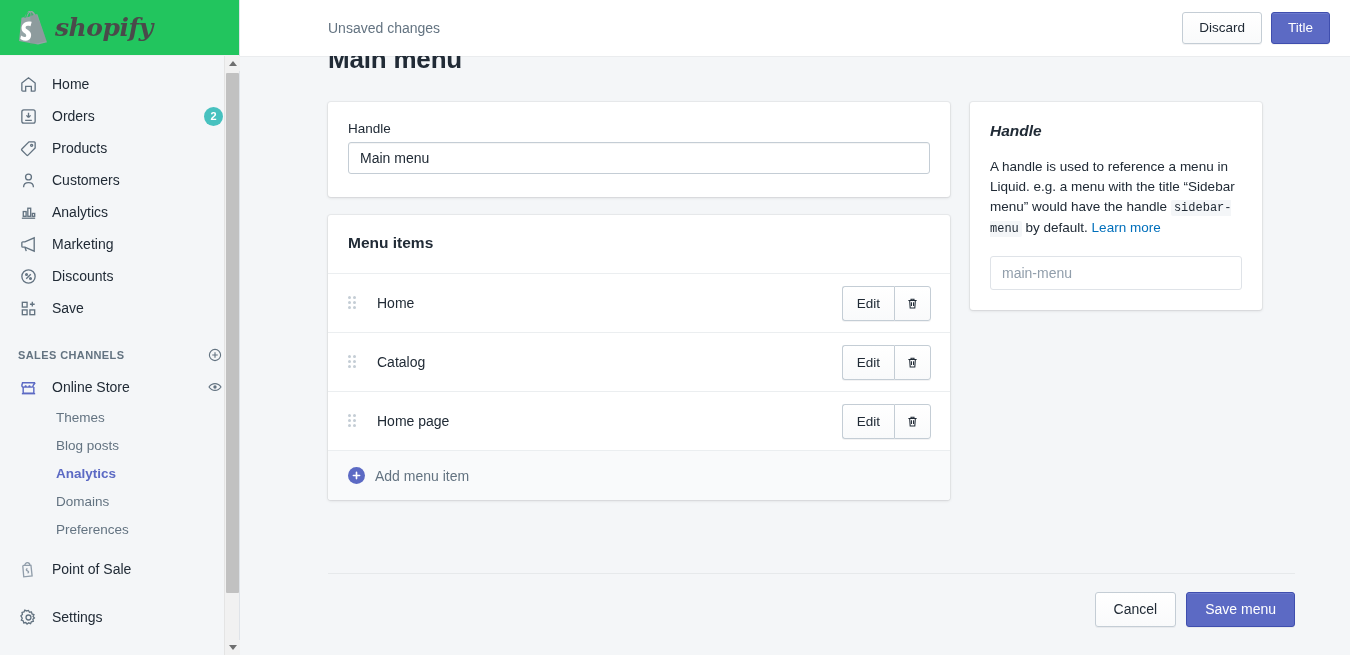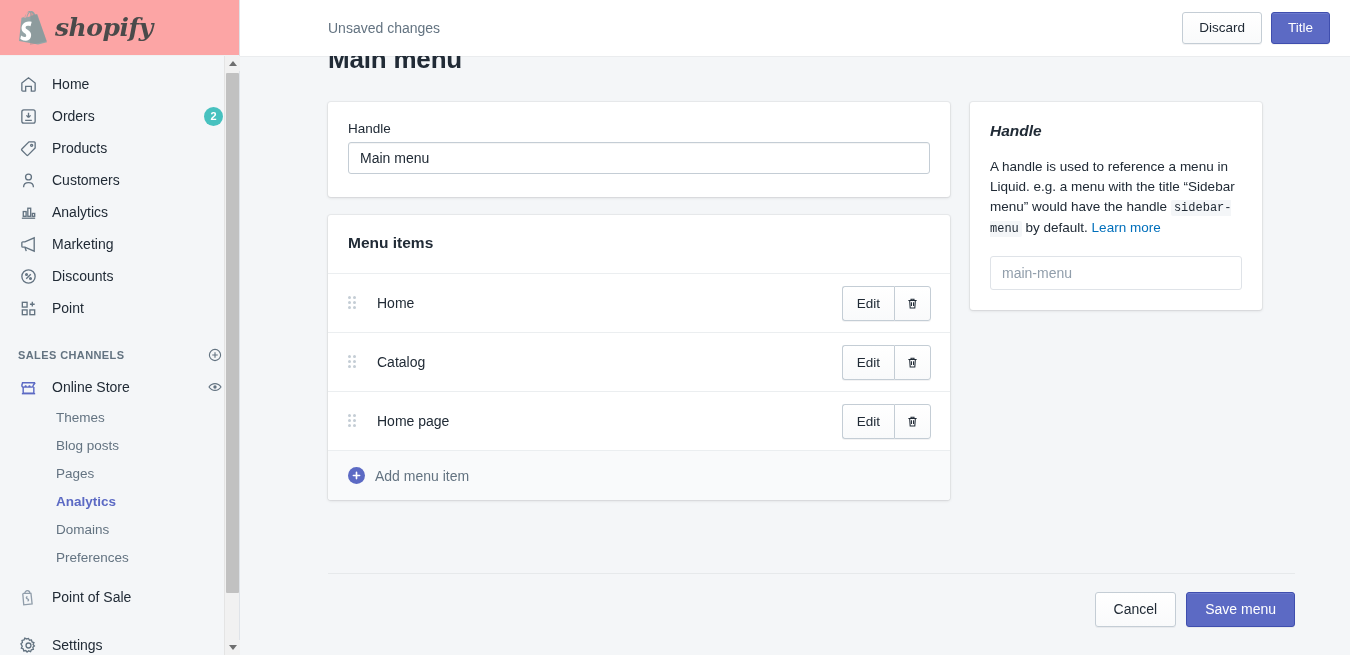--- a/index.html
+++ b/index.html
@@ -15,21 +15,21 @@
   .sidebar {
     width: 240px; height: 655px;
     background: #f4f6f8;
     border-right: 1px solid #dfe3e8;
     position: relative;
     flex: 0 0 240px;
     display: flex; flex-direction: column;
   }
   .logo-bar {
     height: 56px; flex: 0 0 56px;
-    background: #fca5a5;
+    background: #22c55e;
     display: flex; align-items: center;
     padding-left: 18px;
     border-bottom: 1px solid #f0f1f2;
   }
   .logo-mark { width: 30px; height: 34px; flex: 0 0 30px; }
   .logo-word {
     font-family: "DejaVu Serif", serif;
     font-style: italic; font-weight: 700;
     font-size: 25px; color: #4a4a4a;
     letter-spacing: -0.5px;
@@ -391,21 +391,21 @@
 
     <div class="nav-item">
       <span class="ico">
         <svg width="19" height="19" viewBox="0 0 20 20" fill="none" stroke="#637381" stroke-width="1.4">
           <rect x="3.5" y="3.5" width="5" height="5"></rect>
           <rect x="3.5" y="11.5" width="5" height="5"></rect>
           <rect x="11.5" y="11.5" width="5" height="5"></rect>
           <path d="M14 3v5M11.5 5.5h5"></path>
         </svg>
       </span>
-      <span class="lbl">Point</span>
+      <span class="lbl">Save</span>
     </div>
 
     <div class="nav-gap"></div>
 
     <div class="section-head">
       <span class="shtxt">SALES CHANNELS</span>
       <span class="plus">
         <svg width="16" height="16" viewBox="0 0 20 20" fill="none" stroke="#637381" stroke-width="1.4">
           <circle cx="10" cy="10" r="7"></circle>
             <path d="M10 6.6v6.8M6.6 10h6.8"></path>
@@ -428,23 +428,20 @@
           <circle cx="10" cy="10" r="2.1" fill="#637381" stroke="none"></circle>
         </svg>
       </span>
     </div>
 
     <div class="subnav">
       <span>Themes</span>
     </div>
     <div class="subnav">
       <span>Blog posts</span>
-    </div>
-    <div class="subnav">
-      <span>Pages</span>
     </div>
     <div class="subnav active">
       <span>Analytics</span>
     </div>
     <div class="subnav">
       <span>Domains</span>
     </div>
     <div class="subnav">
       <span>Preferences</span>
     </div>

